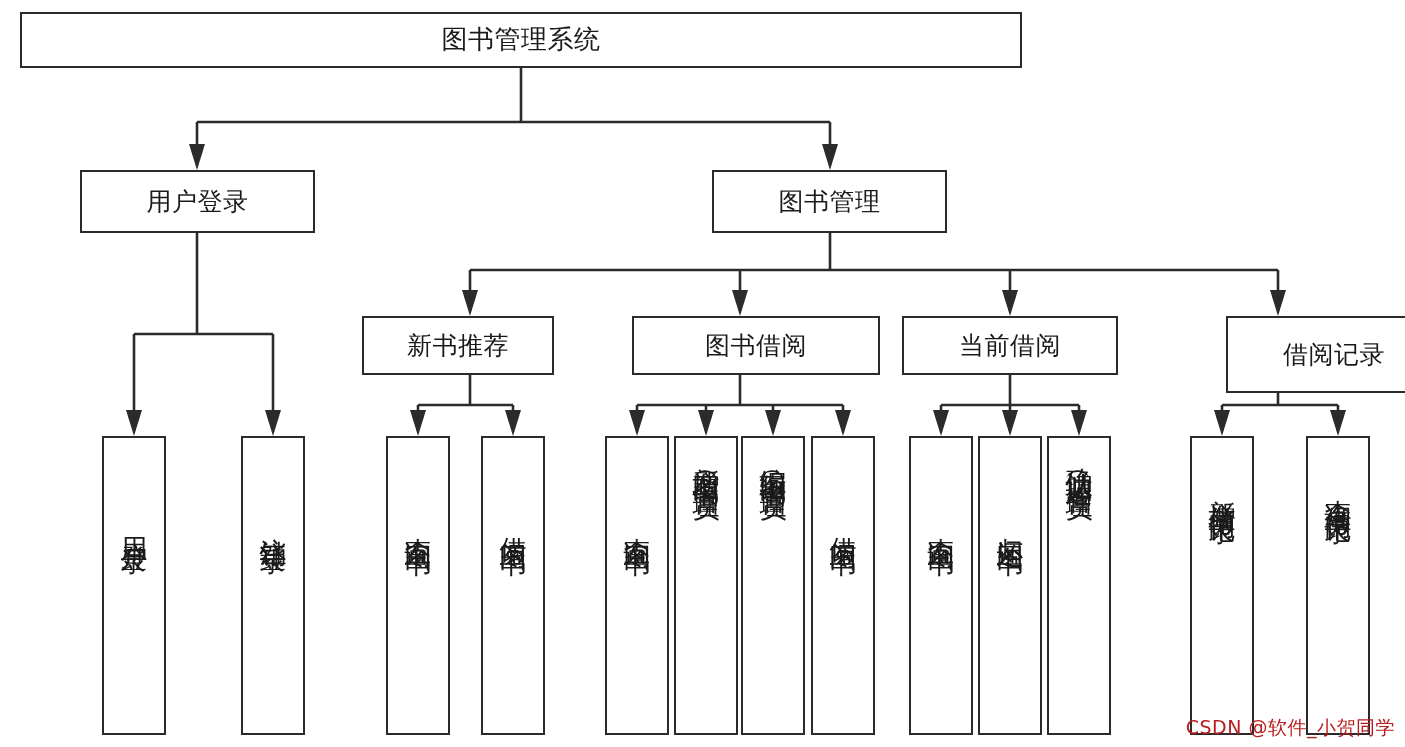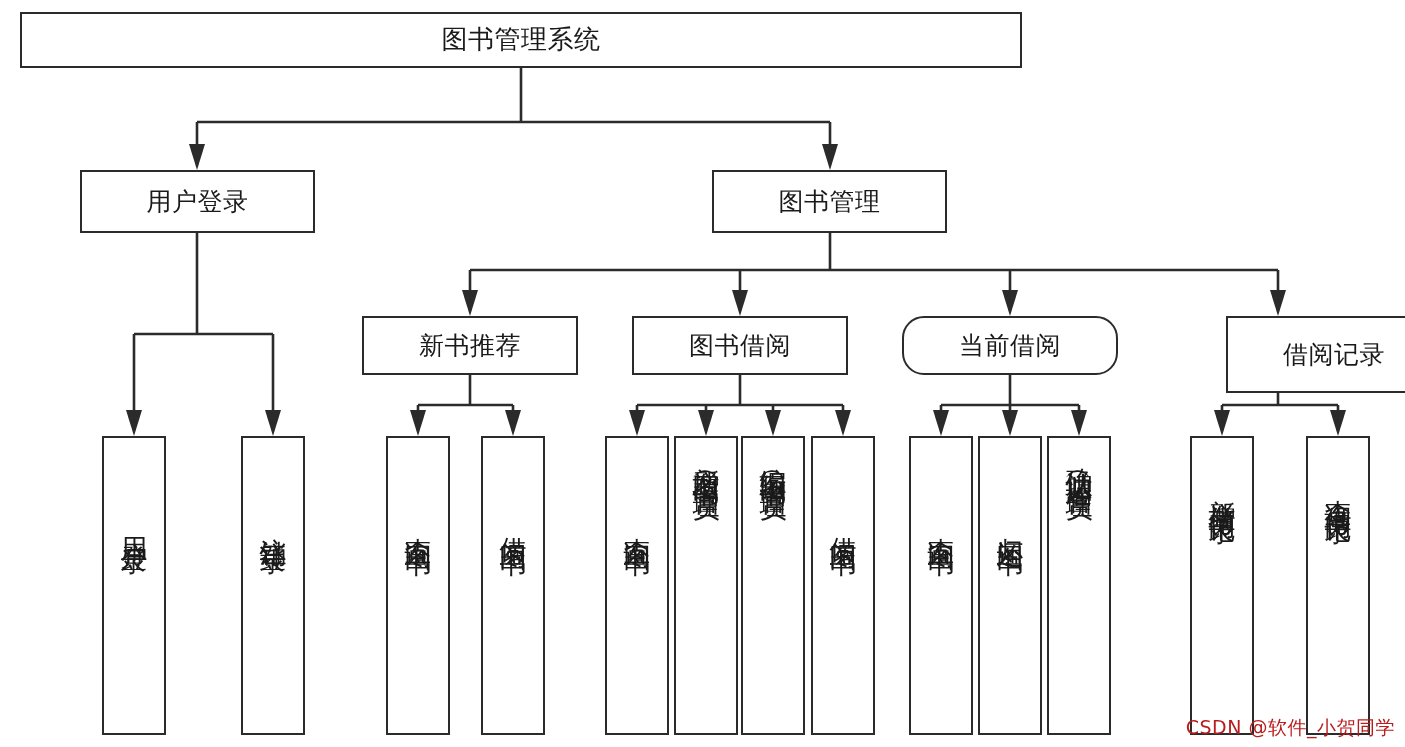--- a/index.html
+++ b/index.html
@@ -181,27 +181,27 @@
     <span class="label">图书管理系统</span>
   </div>
 
   <div class="node horiz" style="left:80px; top:170px; width:235px; height:63px;">
     <span class="label">用户登录</span>
   </div>
   <div class="node horiz" style="left:712px; top:170px; width:235px; height:63px;font-family:Liberation Serif, serif;">
     <span class="label">图书管理</span>
   </div>
 
-  <div class="node horiz" style="left:362px; top:316px; width:216px; height:59px;">
+  <div class="node horiz" style="left:362px; top:316px; width:192px; height:59px;">
     <span class="label">新书推荐</span>
   </div>
-  <div class="node horiz" style="left:632px; top:316px; width:216px; height:59px;">
+  <div class="node horiz" style="left:632px; top:316px; width:248px; height:59px;">
     <span class="label">图书借阅</span>
   </div>
-  <div class="node horiz" style="left:902px; top:316px; width:216px; height:59px;border-radius:22px;">
+  <div class="node horiz" style="left:902px; top:316px; width:216px; height:59px;">
     <span class="label">当前借阅</span>
   </div>
   <div class="node horiz" style="left:1226px; top:316px; width:216px; height:77px;">
     <span class="label">借阅记录</span>
   </div>
 
   <div class="node vert" style="left:102px; top:436px; width:64px; height:299px; padding-top:78px;">
     <span class="label">用户登录</span>
   </div>
   <div class="node vert" style="left:241px; top:436px; width:64px; height:299px; padding-top:78px;">

